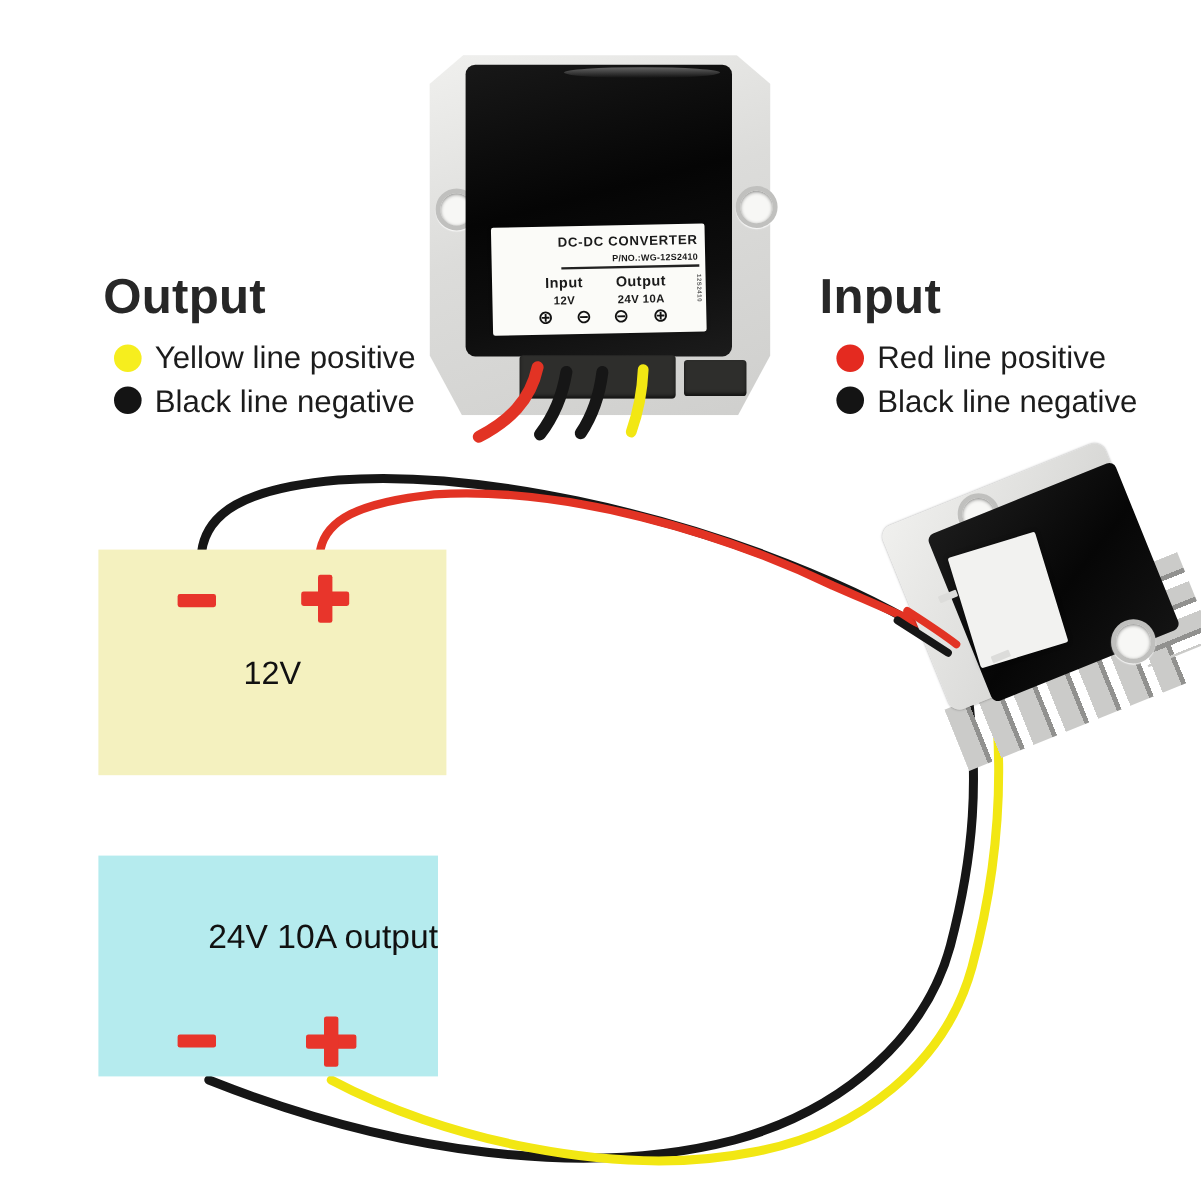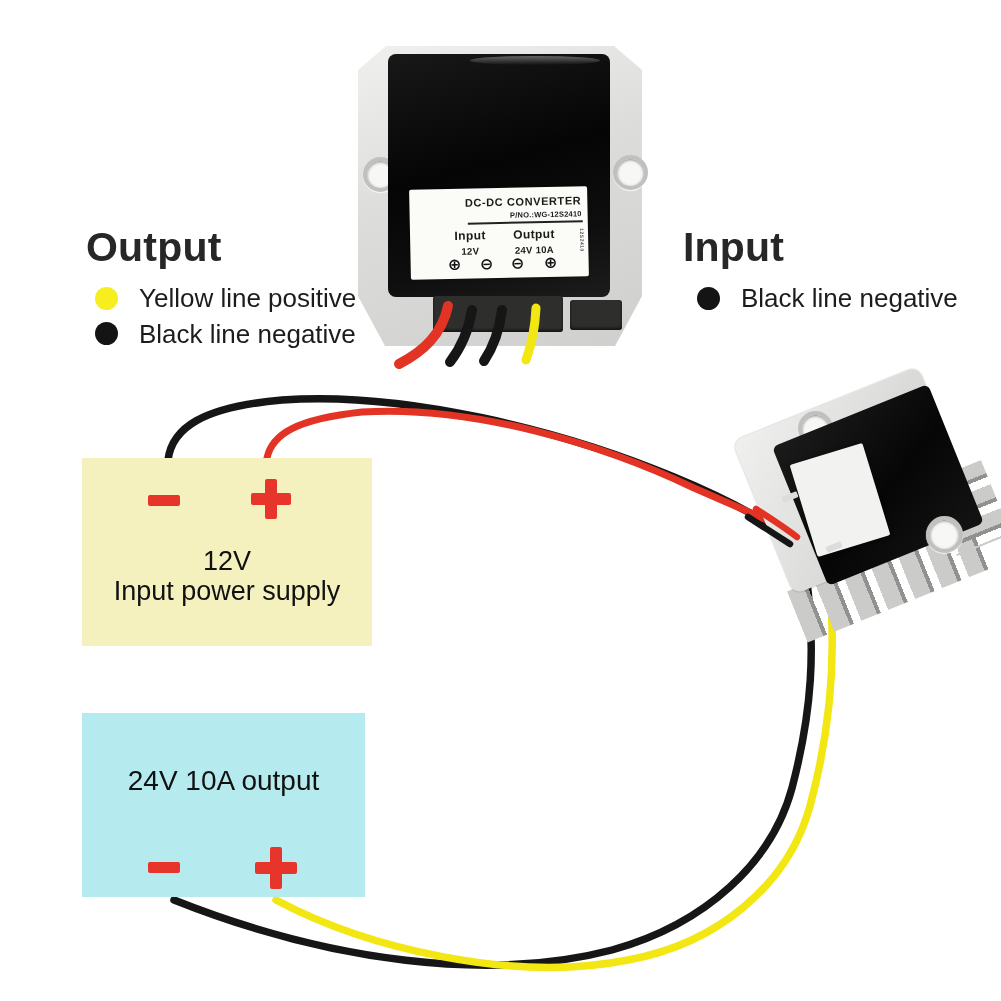--- a/index.html
+++ b/index.html
@@ -7,26 +7,26 @@
        font-family:"Liberation Sans",sans-serif;}
   .abs{position:absolute;}
   
   .legend-title{font-size:41px;font-weight:600;color:#272727;line-height:1;letter-spacing:0.2px;}
   .legend-rows{display:flex;flex-direction:column;gap:7px;}
   .legend-row{display:flex;align-items:center;gap:11px;}
   .dot{width:23px;height:23px;border-radius:50%;flex:0 0 auto;}
   .dot-yellow{background:#f6ee1e;}
   .dot-black{background:#141414;}
   .dot-red{background:#e42a20;}
-  .legend-label{font-size:26px;color:#1c1c1c;line-height:1.1;margin-left:10px;}
+  .legend-label{font-size:26px;color:#1c1c1c;line-height:1.1;}
   
   .supply-box{left:82px;top:458px;width:290px;height:188px;background:#f4f1bf;}
   .load-box{left:82px;top:713px;width:283px;height:184px;background:#b5ebee;}
   .box-text{left:0;right:0;text-align:center;color:#111;font-size:27px;line-height:30px;}
-  .load-box .box-text{font-size:28px;line-height:30px;}
+  .load-box .box-text{font-size:28px;line-height:30px;text-align:right;}
   .sym-bar{background:#e8352b;border-radius:2px;}
   
   .conv1-body{left:358px;top:46px;width:284px;height:300px;
      background:linear-gradient(160deg,#f0f0ee 0%,#dcdcda 45%,#cfcfcd 100%);
      clip-path:polygon(28px 0,256px 0,284px 24px,284px 250px,257px 300px,27px 300px,0 250px,0 24px);
      filter:drop-shadow(0 0 1px #9a9a98);}
   .screw-hole{width:27px;height:27px;border-radius:50%;background:#f7f7f5;
      border:4px solid #c0c0be;box-shadow:inset 0 1px 3px rgba(0,0,0,.45),0 1px 1px rgba(255,255,255,.8);}
   .epoxy{left:388px;top:54px;width:222px;height:243px;border-radius:8px;
      background:linear-gradient(165deg,#181818 0%,#050505 45%,#0e0e0e 75%,#1c1c1c 100%);}
@@ -76,34 +76,37 @@
   </div>
   <div class="legend-row">
     <span class="dot dot-black"></span>
     <span class="legend-label">Black line negative</span>
   </div>
 </div>
 
 <div class="abs legend-title" style="left:683px;top:227px;">Input</div>
 <div class="abs legend-rows" style="left:697px;top:284px;">
   <div class="legend-row">
+    <span class="dot dot-red"></span>
+    <span class="legend-label">Red line positive</span>
+  </div>
+  <div class="legend-row">
     <span class="dot dot-black"></span>
     <span class="legend-label">Black line negative</span>
   </div>
 </div>
 
 <div class="abs supply-box">
   <div class="abs sym-bar" style="left:66px;top:37px;width:32px;height:11px;"></div>
   <div class="abs">
     <div class="abs sym-bar" style="left:169px;top:35px;width:40px;height:12px;"></div>
     <div class="abs sym-bar" style="left:183px;top:21px;width:12px;height:40px;"></div>
   </div>
   <div class="abs box-text" style="top:88px;">
     <div>12V</div>
-    <div>Input power supply</div>
   </div>
 </div>
 
 <div class="abs load-box">
   <div class="abs box-text" style="top:53px;">
     <div>24V 10A output</div>
   </div>
   <div class="abs sym-bar" style="left:66px;top:149px;width:32px;height:11px;"></div>
   <div class="abs">
     <div class="abs sym-bar" style="left:173px;top:149px;width:42px;height:12px;"></div>

